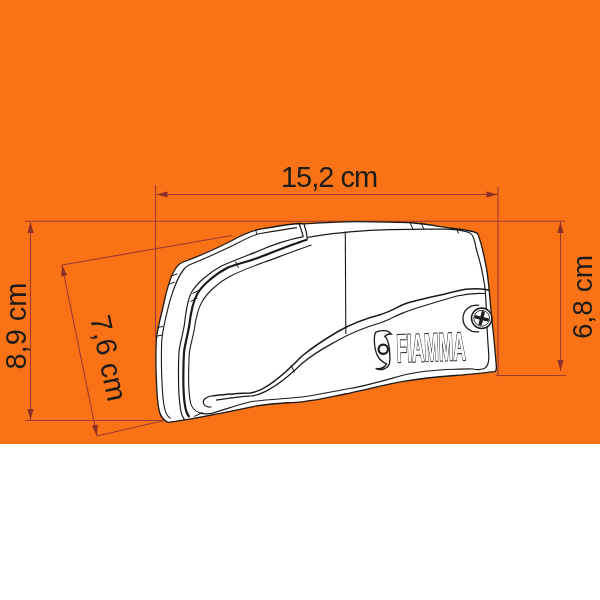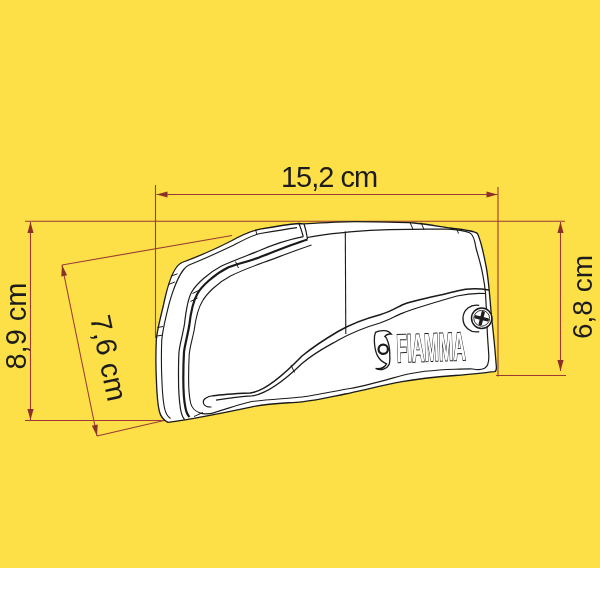--- a/index.html
+++ b/index.html
@@ -1,16 +1,16 @@
 <!DOCTYPE html>
 <html><head>
 <meta charset="utf-8">
 <style>
   html,body{margin:0;padding:0;background:#ffffff;}
-  #stage{width:600px;height:568px;position:relative;background:#fde047;overflow:hidden;}
+  #stage{width:600px;height:444px;position:relative;background:#f97316;overflow:hidden;}
   svg{position:absolute;left:0;top:0;}
   text{font-family:"Liberation Sans",sans-serif;}
 </style>
 </head>
 <body>
 <div id="stage">
 <svg width="600" height="600" viewBox="0 0 600 600" fill="none">
 
   <line x1="25" y1="221.3" x2="565" y2="221.3" stroke="#9c3a33" stroke-width="1.1"></line>
 

